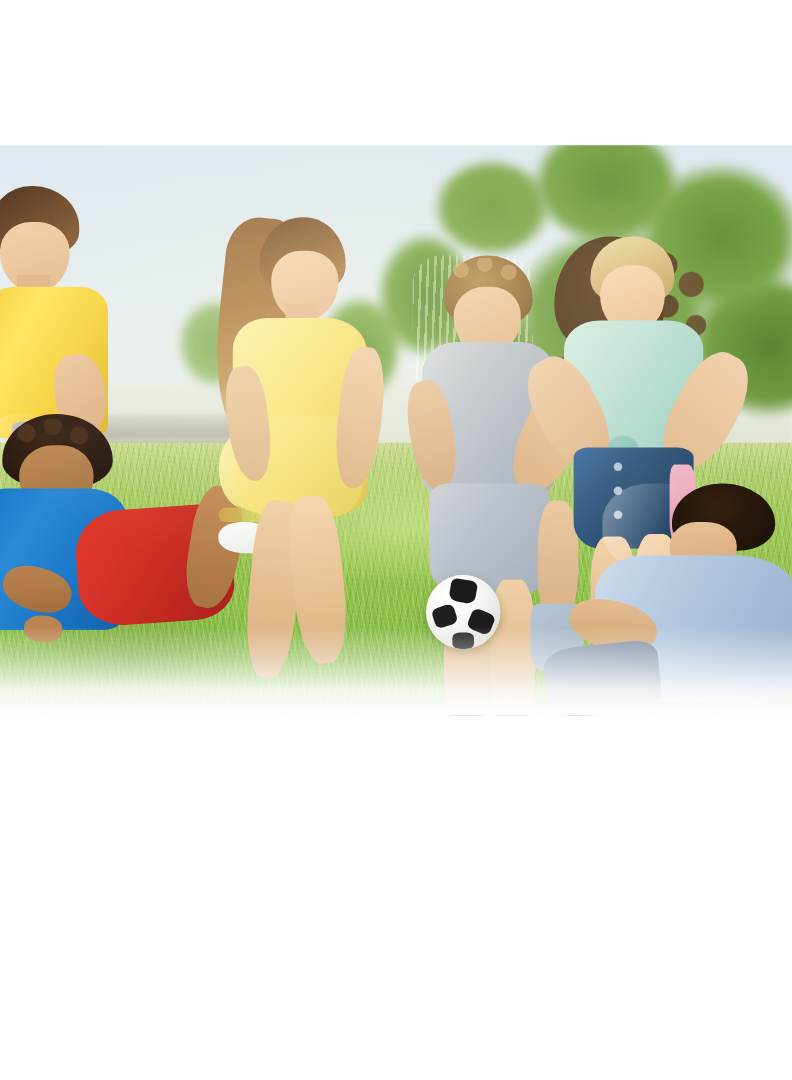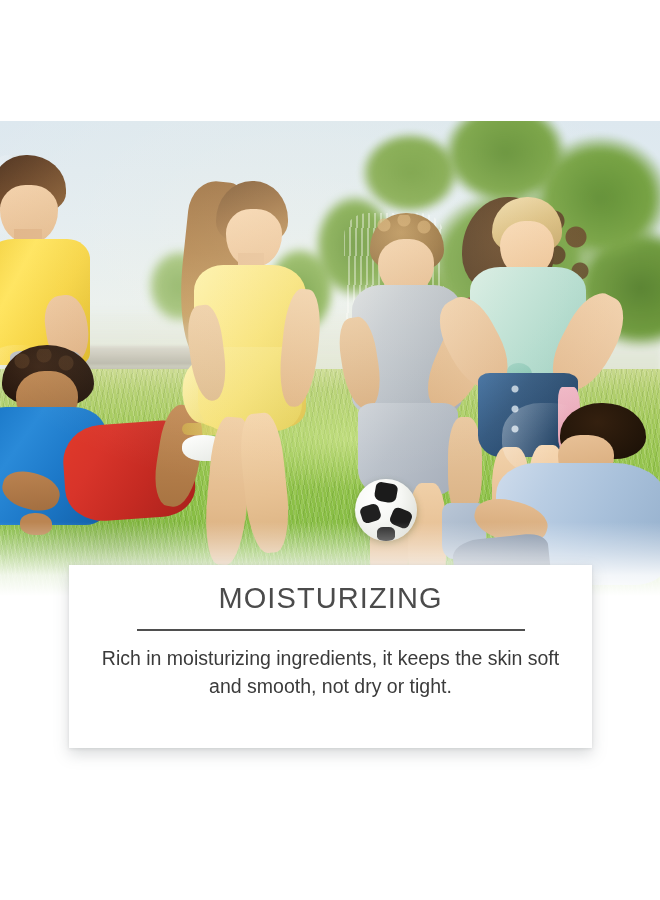--- a/index.html
+++ b/index.html
@@ -772,19 +772,14 @@
         <div class="p2"></div>
         <div class="p3"></div>
         <div class="p4"></div>
       </div>
 
       <div class="photo-light"></div>
       <div class="photo-fade-bottom"></div>
     </div>
   </div>
 
-  <div class="card">
-    <div class="card-title">MOISTURIZING</div>
-    <div class="card-rule"></div>
-    <div class="card-body">Rich in moisturizing ingredients, it keeps the skin soft and smooth, not dry or tight.</div>
-  </div>
 
 </div>
 
 </body></html>

